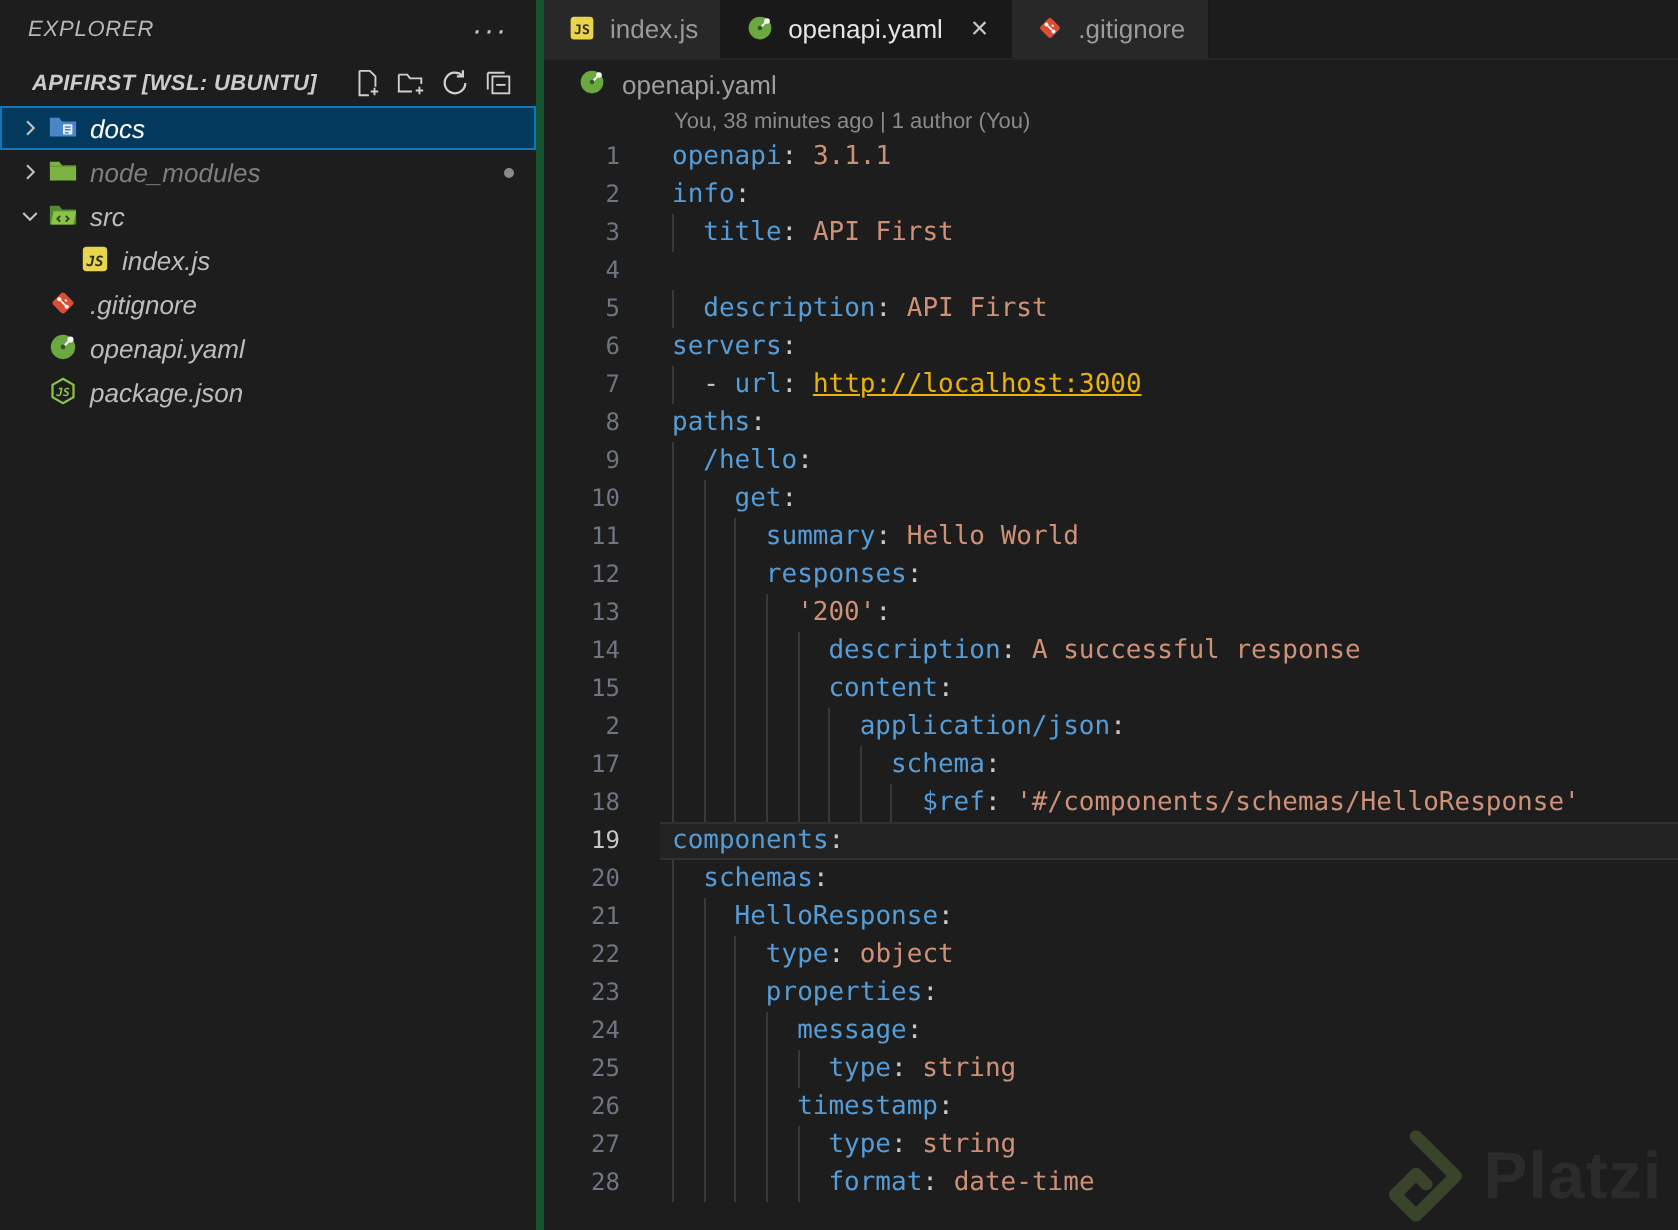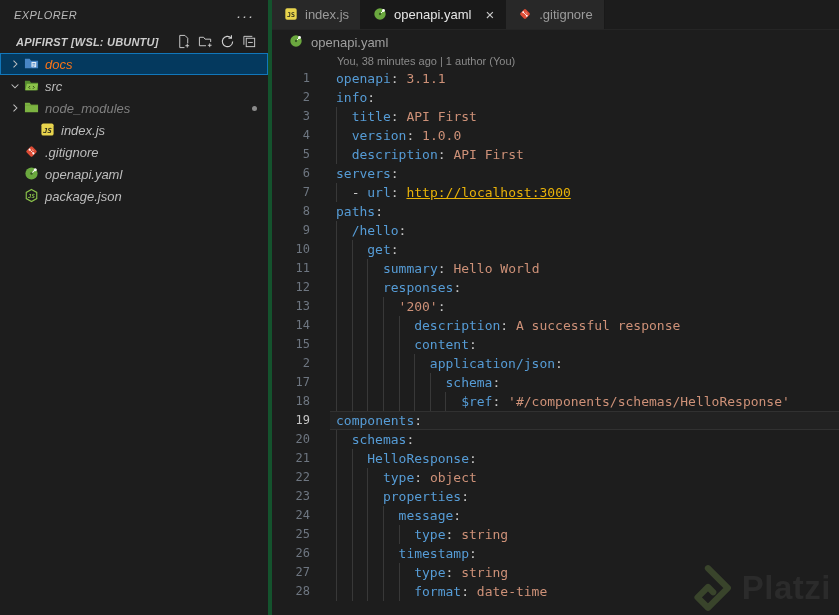--- a/index.html
+++ b/index.html
@@ -17,21 +17,21 @@
   .section-header { height:23px; flex:none; display:flex; align-items:center; padding-left:16px; }
   .section-title { font-size:11px; font-weight:bold; color:#cccccc; letter-spacing:.2px;
                    white-space:nowrap; overflow:hidden; }
   .section-actions { margin-left:auto; display:flex; align-items:center; gap:4px; padding-right:10px; }
   .act-icon { width:18px; height:18px; display:flex; align-items:center; justify-content:center;
               cursor:pointer; border-radius:3px; }
   .act-icon svg { width:15px; height:15px; }
   .tree { flex:1; }
   .row { height:22px; display:flex; align-items:center; font-size:13px; color:#bdbdbd;
          padding-left:7px; position:relative; cursor:pointer; }
-  .row.selected { background:#04395e; box-shadow:inset 0 0 0 1px #1177bb; color:#f97316; }
+  .row.selected { background:#04395e; box-shadow:inset 0 0 0 1px #1177bb; color:#ffffff; }
   .row.dim .lbl { color:#7f7f7f; }
   .row .chev { width:16px; flex:none; display:flex; align-items:center; justify-content:center; }
   .row .chev svg { width:12px; height:12px; }
   .row.file-root { padding-left:23px; }
   .row.file-nested { padding-left:39px; }
   .ficon { width:16px; height:16px; flex:none; display:flex; align-items:flex-start; justify-content:center; }
   .ficon svg { width:15px; height:15px; }
   .row .lbl { margin-left:6px; white-space:nowrap; }
   .gitdot { position:absolute; right:11px; top:9px; width:5px; height:5px; border-radius:50%;
             background:#8a8a8a; }
@@ -129,49 +129,49 @@
           </span>
           <span class="ficon">
             <svg xmlns="http://www.w3.org/2000/svg" viewBox="0 0 16 16">
               <path d="M1 3h5l1.5 2H15v8H1z" fill="#4886c5"></path>
               <rect x="8" y="6.5" width="5" height="5.5" rx="0.5" fill="#e8eef5"></rect>
               <path d="M9 8h3M9 9.5h3M9 11h2" stroke="#4886c5" stroke-width="0.8"></path>
             </svg>
           </span>
           <span class="lbl">docs</span>
         </div>
+        <div class="row dim">
+          <span class="chev">
+            <svg xmlns="http://www.w3.org/2000/svg" viewBox="0 0 16 16">
+              <path d="M6 3.5l4.5 4.5L6 12.5" fill="none" stroke="#c2c2c2" stroke-width="1.4"></path>
+            </svg>
+          </span>
+          <span class="ficon">
+            <svg xmlns="http://www.w3.org/2000/svg" viewBox="0 0 16 16">
+              <path d="M1 3h5l1.5 2H15v8H1z" fill="#7cb342"></path>
+              <path d="M1 5.5h14" stroke="#689631" stroke-width="0.6"></path>
+            </svg>
+          </span>
+          <span class="lbl">node_modules</span>
+          <span class="gitdot"></span>
+        </div>
         <div class="row">
           <span class="chev">
             <svg xmlns="http://www.w3.org/2000/svg" viewBox="0 0 16 16">
               <path d="M3.5 6l4.5 4.5L12.5 6" fill="none" stroke="#c2c2c2" stroke-width="1.4"></path>
             </svg>
           </span>
           <span class="ficon">
             <svg xmlns="http://www.w3.org/2000/svg" viewBox="0 0 16 16">
               <path d="M1 3h5l1.5 2H15v8H1z" fill="#558b2f"></path>
               <path d="M3 6h12l-1.5 7H1.5z" fill="#8bc34a"></path>
               <path d="M6.5 8.5L5 10l1.5 1.5M9.5 8.5L11 10l-1.5 1.5" fill="none" stroke="#2e4416" stroke-width="1"></path>
             </svg>
           </span>
           <span class="lbl">src</span>
-        </div>
-        <div class="row dim">
-          <span class="chev">
-            <svg xmlns="http://www.w3.org/2000/svg" viewBox="0 0 16 16">
-              <path d="M6 3.5l4.5 4.5L6 12.5" fill="none" stroke="#c2c2c2" stroke-width="1.4"></path>
-            </svg>
-          </span>
-          <span class="ficon">
-            <svg xmlns="http://www.w3.org/2000/svg" viewBox="0 0 16 16">
-              <path d="M1 3h5l1.5 2H15v8H1z" fill="#7cb342"></path>
-              <path d="M1 5.5h14" stroke="#689631" stroke-width="0.6"></path>
-            </svg>
-          </span>
-          <span class="lbl">node_modules</span>
-          <span class="gitdot"></span>
         </div>
         <div class="row file-nested">
           <span class="ficon">
             <svg xmlns="http://www.w3.org/2000/svg" viewBox="0 0 16 16">
               <rect x="1.5" y="1.5" width="13" height="13" rx="2" fill="#e8d44d"></rect>
               <text x="8" y="11.5" font-family="DejaVu Sans Mono,monospace" font-size="7.5" font-weight="bold" fill="#2a2a1a" text-anchor="middle">JS</text>
             </svg>
           </span>
           <span class="lbl">index.js</span>
         </div>
@@ -266,21 +266,20 @@
           <div class="line">
             <div class="num">2</div>
             <div class="content"><span class="tk-key">info</span><span class="tk-punc">:</span></div>
           </div>
           <div class="line">
             <div class="num">3</div>
             <div class="content"><span class="ig"></span><span class="tk-key">title</span><span class="tk-punc">: </span><span class="tk-str">API First</span></div>
           </div>
           <div class="line">
             <div class="num">4</div>
-            <div class="content"><span class="ig"></span><span class="tk-key">version</span><span class="tk-punc">: </span><span class="tk-str">1.0.0</span></div>
           </div>
           <div class="line">
             <div class="num">5</div>
             <div class="content"><span class="ig"></span><span class="tk-key">description</span><span class="tk-punc">: </span><span class="tk-str">API First</span></div>
           </div>
           <div class="line">
             <div class="num">6</div>
             <div class="content"><span class="tk-key">servers</span><span class="tk-punc">:</span></div>
           </div>
           <div class="line">

